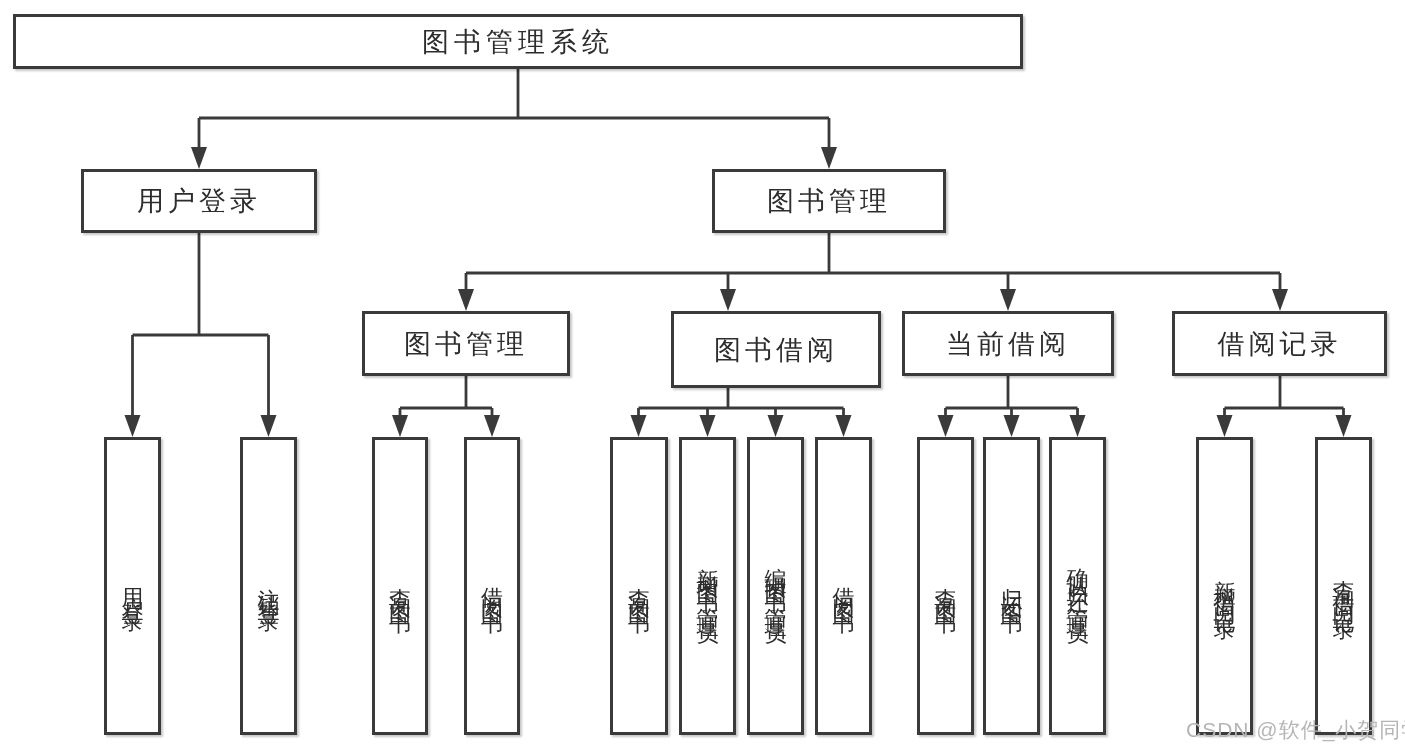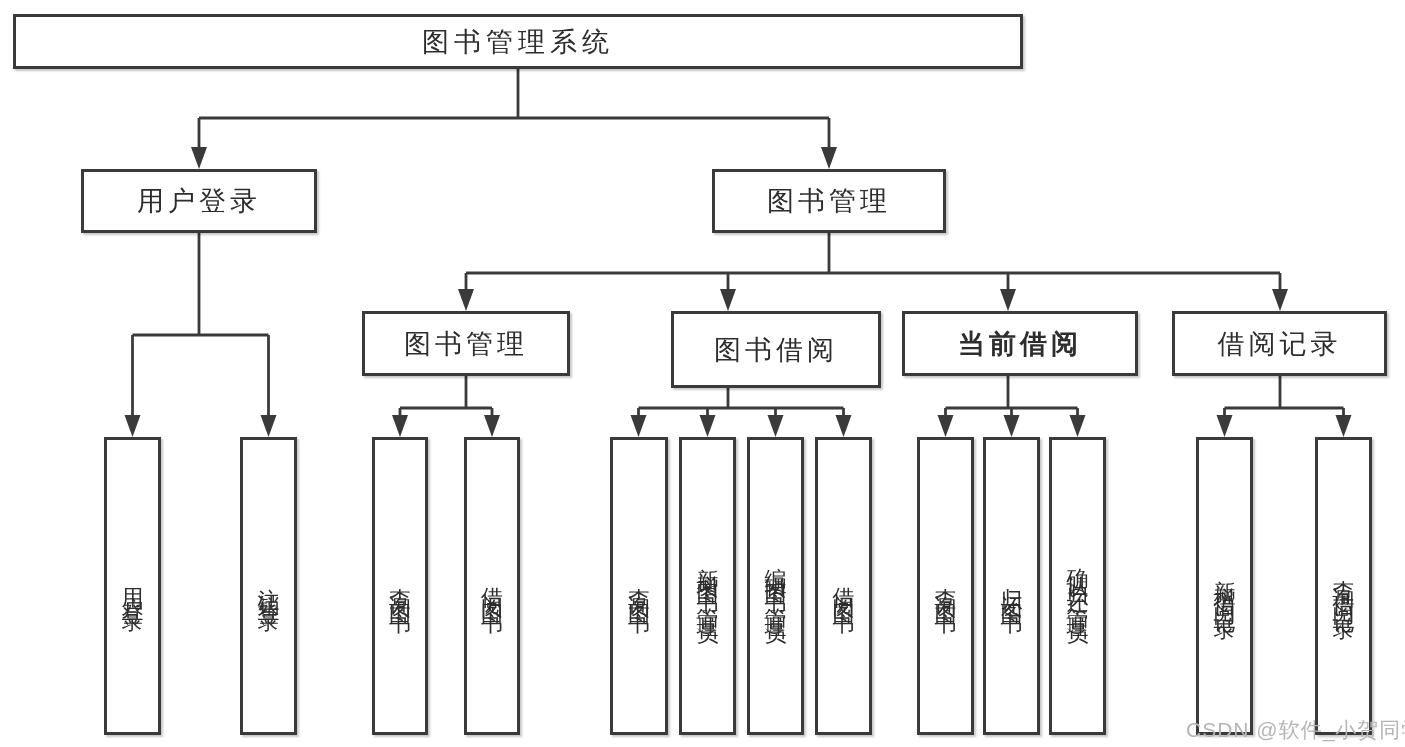--- a/index.html
+++ b/index.html
@@ -107,21 +107,21 @@
     </g>
   </svg>
 
   <div class="box root" style="left:13px;top:14px;width:1010px;height:55px;">图书管理系统</div>
 
   <div class="box" style="left:81px;top:169px;width:236px;height:64px;">用户登录</div>
   <div class="box" style="left:712px;top:169px;width:234px;height:64px;text-align:right;">图书管理</div>
 
   <div class="box" style="left:362px;top:311px;width:208px;height:65px;">图书管理</div>
   <div class="box" style="left:623px;top:311px;width:210px;height:77px;margin-left:48px;">图书借阅</div>
-  <div class="box" style="left:902px;top:311px;width:236px;height:65px;font-weight:bold;">当前借阅</div>
+  <div class="box" style="left:902px;top:311px;width:212px;height:65px;">当前借阅</div>
   <div class="box" style="left:1172px;top:311px;width:215px;height:65px;">借阅记录</div>
 
   <div class="box vbox" style="left:104px;top:437px;width:57px;height:298px;">用户登录</div>
   <div class="box vbox" style="left:240px;top:437px;width:57px;height:298px;">注销登录</div>
 
   <div class="box vbox" style="left:372px;top:437px;width:56px;height:298px;">查询图书</div>
   <div class="box vbox" style="left:464px;top:437px;width:56px;height:298px;">借阅图书</div>
 
   <div class="box vbox" style="left:610px;top:437px;width:58px;height:298px;">查询图书</div>
   <div class="box vbox" style="left:679px;top:437px;width:57px;height:298px;">新增图书（管理员）</div>

